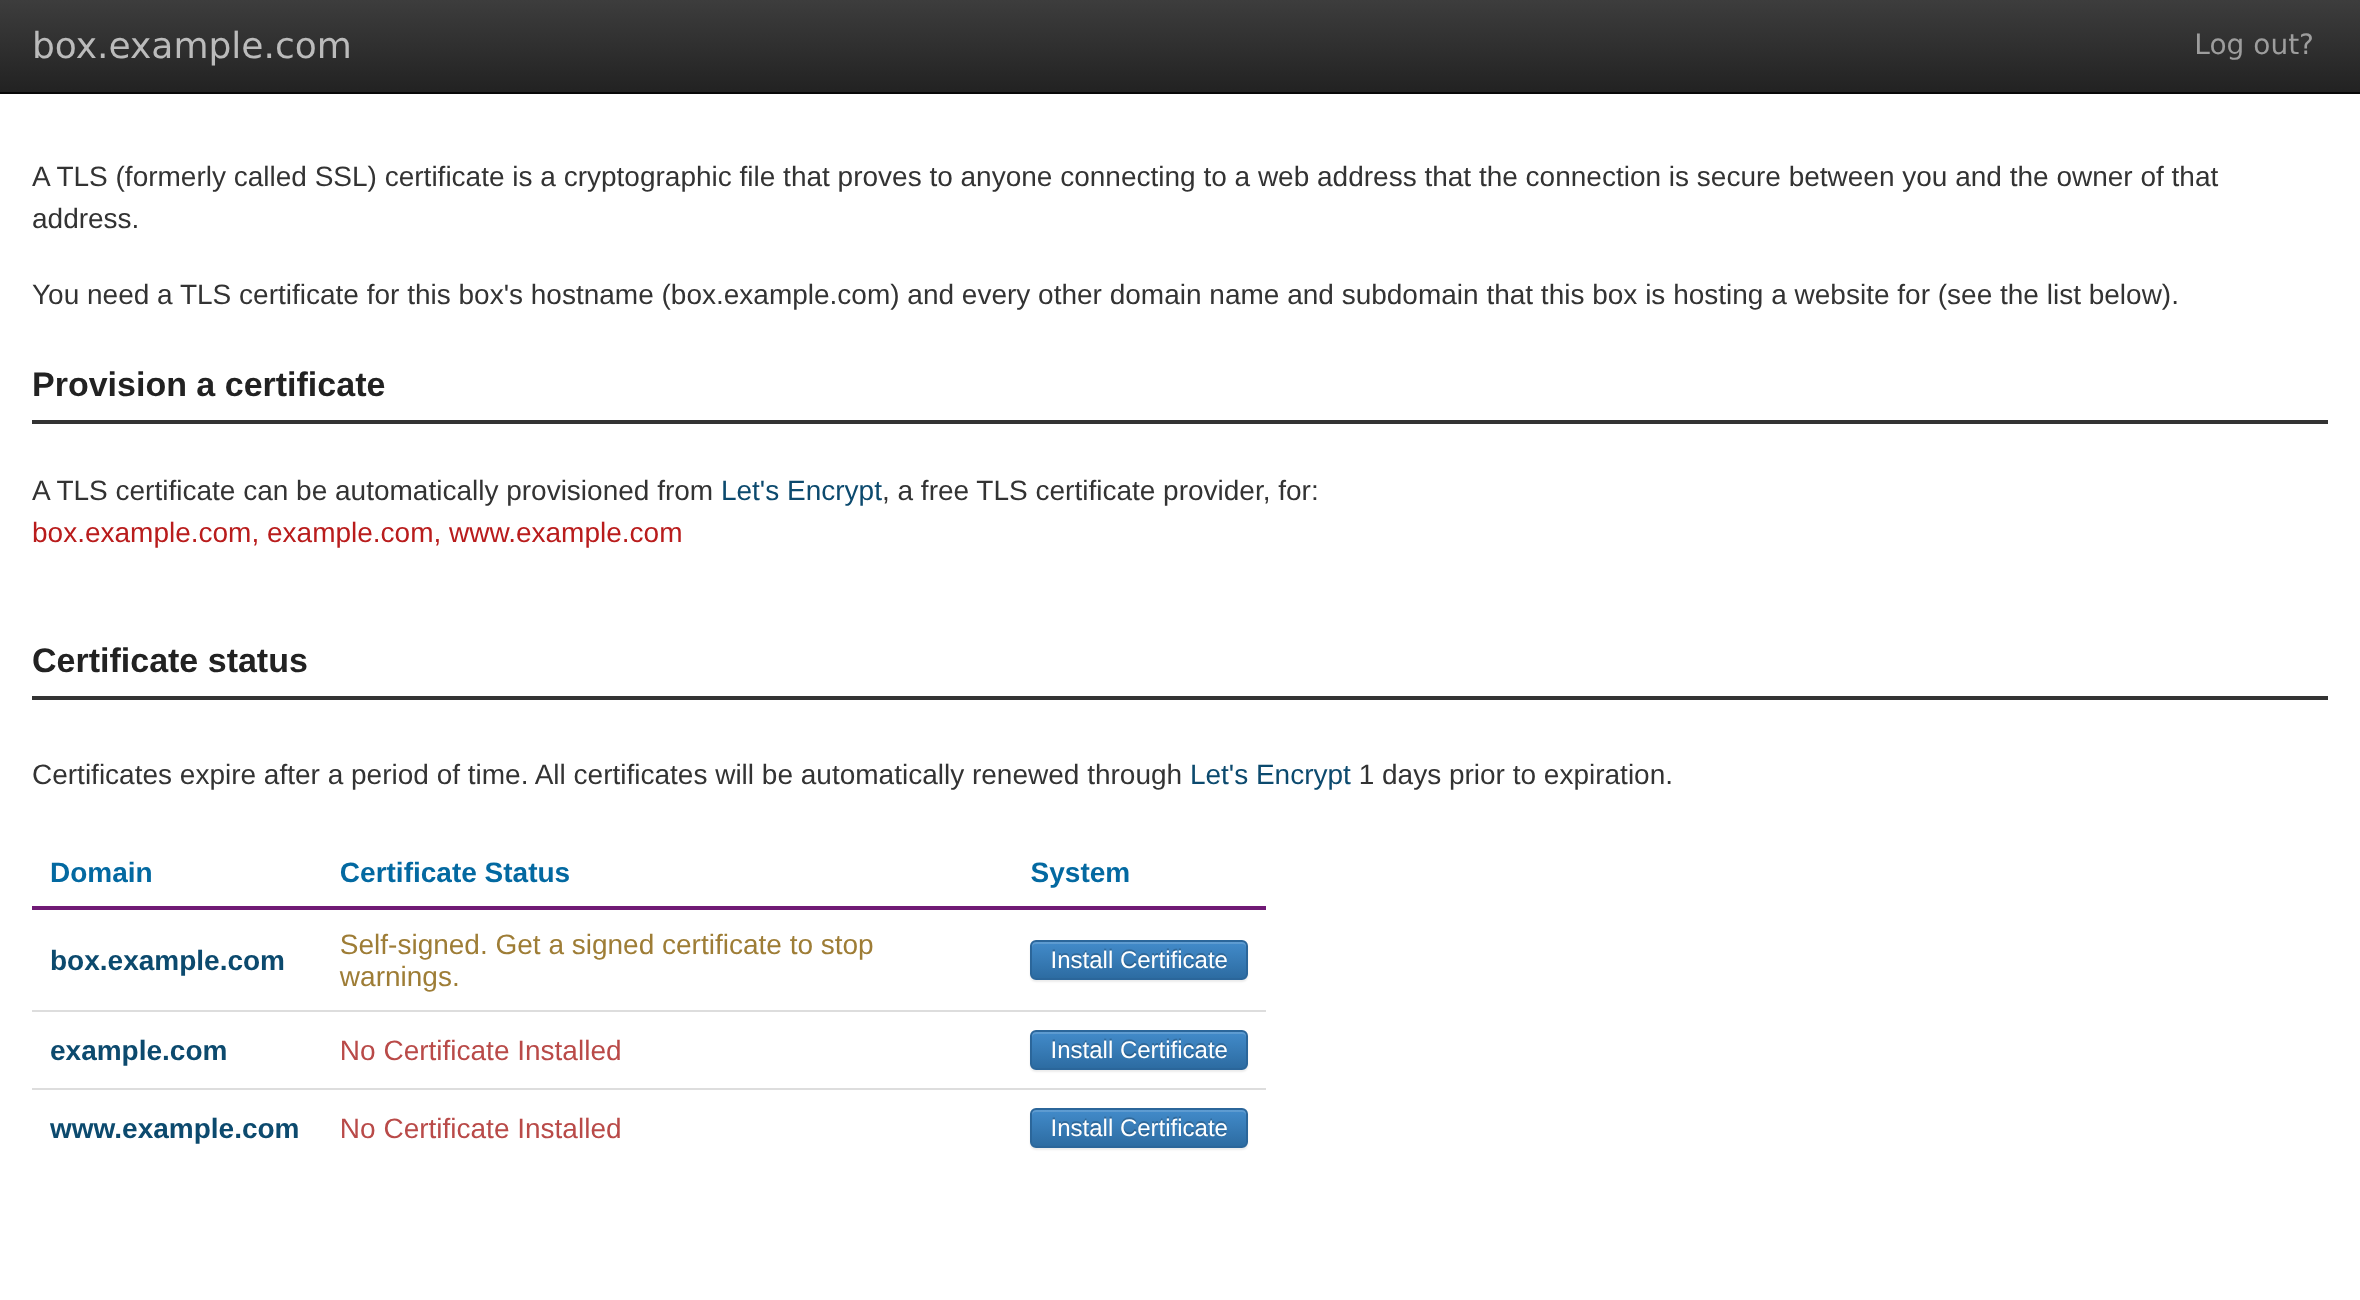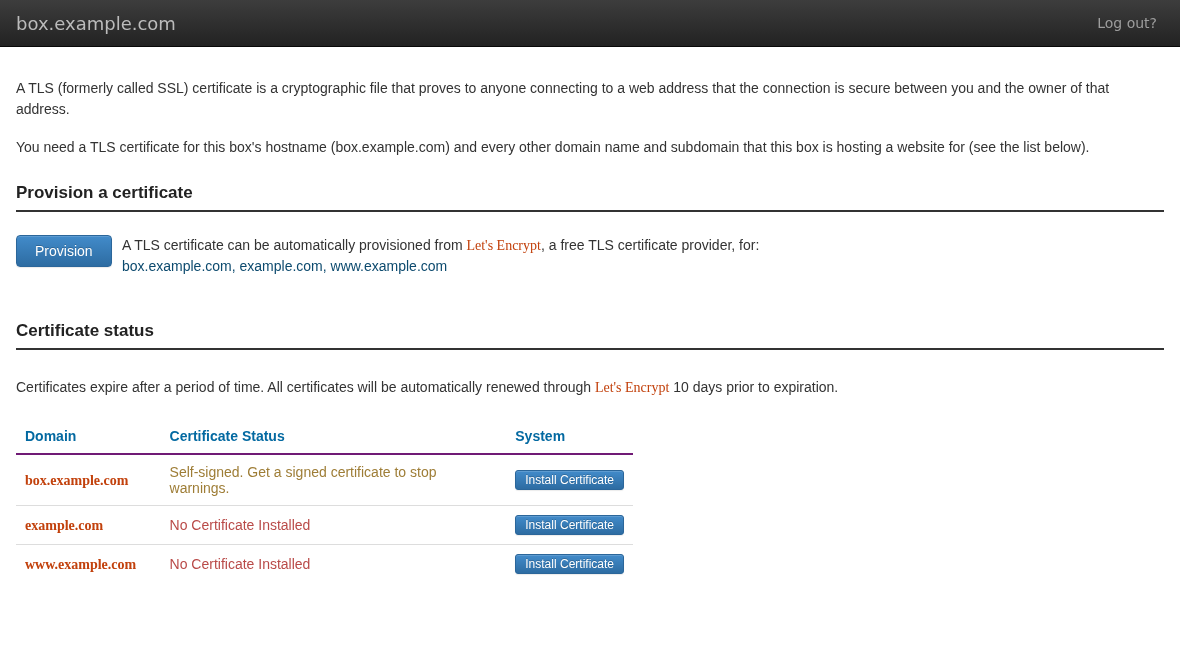--- a/index.html
+++ b/index.html
@@ -73,39 +73,39 @@
   h3.section-heading {
     font-size: 17px;
     font-weight: bold;
     color: #222;
     margin: 25px 0 2px 0;
     padding-bottom: 7px;
     border-bottom: 2px solid #333;
   }
   h3.status-heading { margin-top: 44px; }
 
-  a, .link { color: #c2410c; text-decoration: none; cursor: pointer; font-family: Liberation Serif, serif; }
+  a, .link { color: #0c4a6e; text-decoration: none; cursor: pointer; }
 
   
   .provision-row { display: flex; align-items: flex-start; margin-top: 23px; }
   .provision-btn-col { width: 106px; flex: none; }
   .btn {
     display: inline-block;
     color: #fff;
     background: linear-gradient(to bottom, #428bca 0%, #2d6ca2 100%);
     border: 1px solid #2b669a;
     border-radius: 4px;
     box-shadow: inset 0 1px 0 rgba(255,255,255,.15), 0 1px 1px rgba(0,0,0,.08);
     text-shadow: 0 -1px 0 rgba(0,0,0,.2);
     cursor: pointer;
     font-family: "Liberation Sans", sans-serif;
   }
   .btn-provision { font-size: 14px; padding: 7px 18px; }
   .provision-text { line-height: 21px; }
-  .domains-line { color: #0c4a6e; }
+  .domains-line { color: #b91c1c; }
 
   
   .status-desc { margin-top: 27px; line-height: 21px; }
 
   table.cert-table {
     border-collapse: collapse;
     margin-top: 21px;
     width: 617px;
   }
   .cert-table th {
@@ -145,33 +145,30 @@
 
 
   <div class="intro">
     <p>A TLS (formerly called SSL) certificate is a cryptographic file that proves to anyone connecting to a web address that the connection is secure between you and the owner of that address.</p>
     <p>You need a TLS certificate for this box's hostname (box.example.com) and every other domain name and subdomain that this box is hosting a website for (see the list below).</p>
   </div>
 
   <h3 class="section-heading">Provision a certificate</h3>
 
   <div class="provision-row">
-    <div class="provision-btn-col">
-      <button class="btn btn-provision">Provision</button>
-    </div>
     <div class="provision-text">
       <span>A TLS certificate can be automatically provisioned from </span><a class="link">Let's Encrypt</a><span>, a free TLS certificate provider, for:</span>
       <div class="domains-line">box.example.com, example.com, www.example.com</div>
     </div>
   </div>
 
   <h3 class="section-heading status-heading">Certificate status</h3>
 
   <p class="status-desc">
-    <span>Certificates expire after a period of time. All certificates will be automatically renewed through </span><a class="link">Let's Encrypt</a><span> 10 days prior to expiration.</span>
+    <span>Certificates expire after a period of time. All certificates will be automatically renewed through </span><a class="link">Let's Encrypt</a><span> 1 days prior to expiration.</span>
   </p>
 
   <table class="cert-table">
     <thead>
       <tr id="cert-table-head">
           <th>Domain</th>
           <th>Certificate Status</th>
           <th>System</th>
         </tr>
     </thead>

